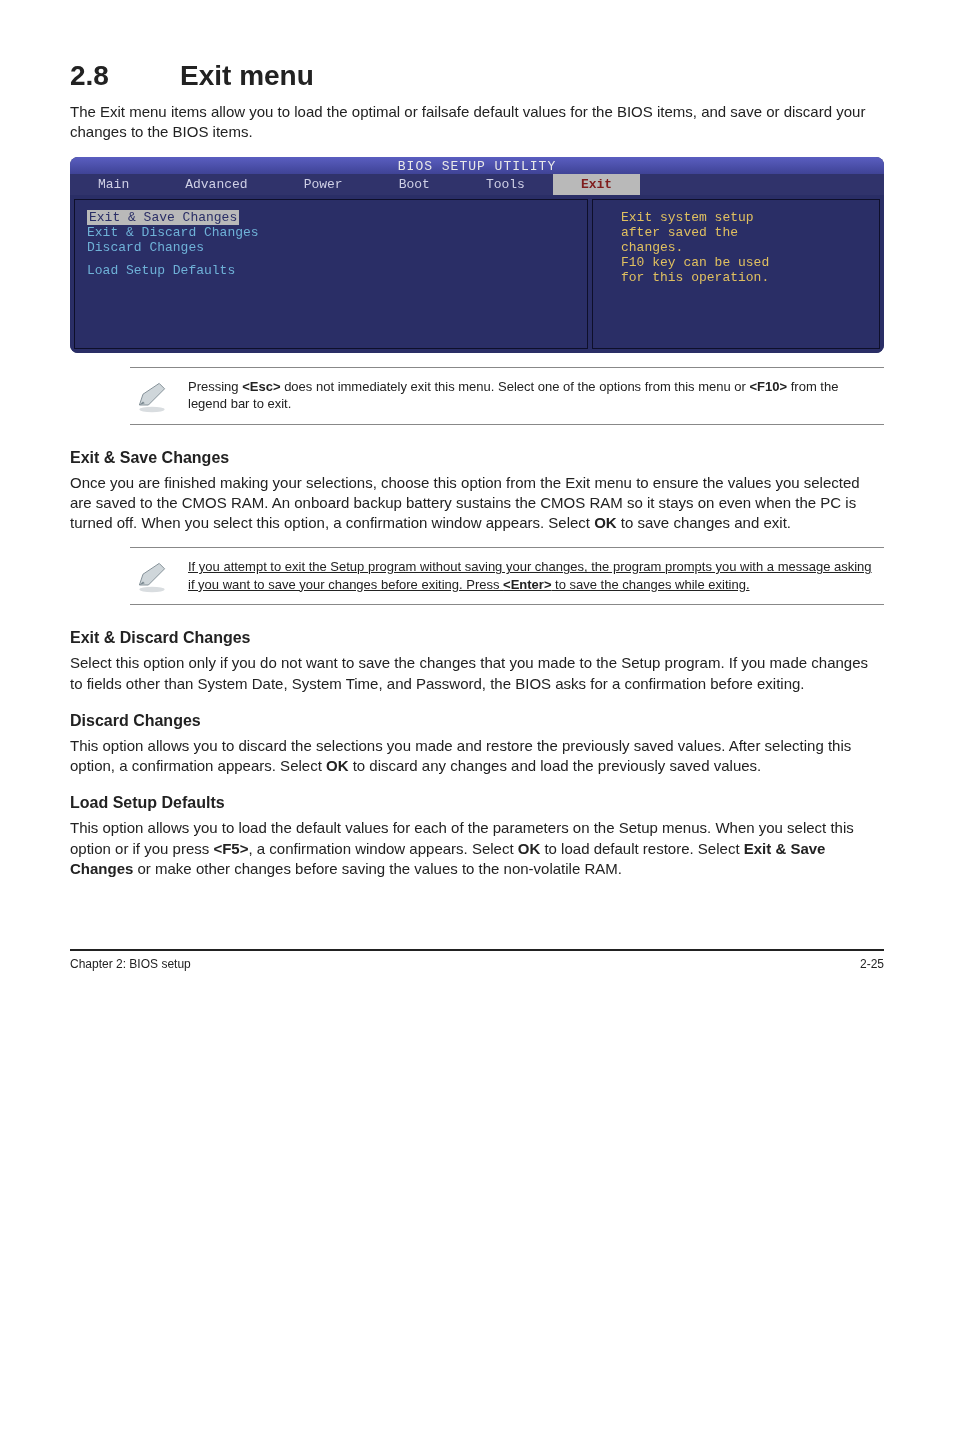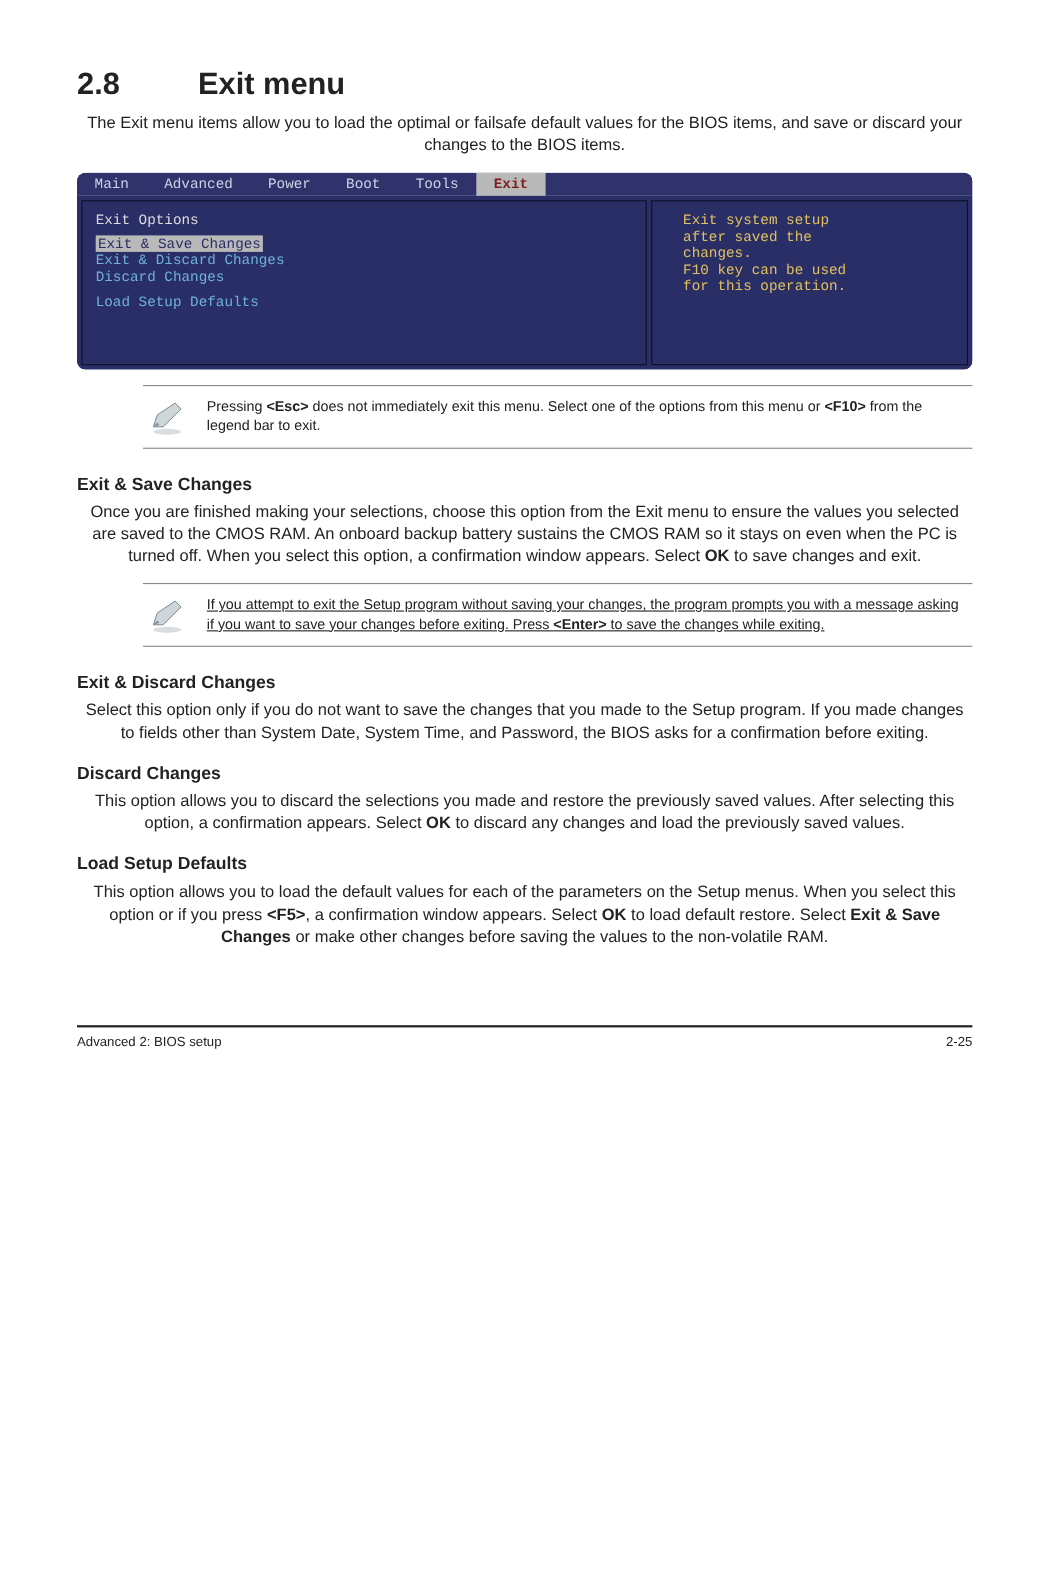--- a/index.html
+++ b/index.html
@@ -16,21 +16,20 @@
   h1.section-title {
     font-size: 28px;
     font-weight: bold;
     margin: 0 0 10px 0;
   }
   .sec-num { display:inline-block; width: 110px; }
   p.body-text {
     font-size: 15px;
     line-height: 1.35;
     margin: 6px 0 14px 0;
-    text-align: center;
   }
   
   .bios-wrap {
     border-radius: 8px;
     overflow: hidden;
     box-shadow: 0 0 0 1px #2b2f63 inset;
     margin: 8px 0 10px 0;
   }
   .bios-titlebar {
     background: linear-gradient(#5a5ec0, #3f4396);
@@ -41,21 +40,21 @@
     padding: 2px 0 0 0;
     letter-spacing: 1px;
   }
   .bios-tabs {
     display: flex;
     background: #30336b;
     font-family: "Courier New", monospace;
     font-size: 13px;
   }
   .bios-tab {
-    padding: 3px 16px;
+    padding: 3px 28px;
     color: #cfd0e6;
   }
   .bios-tab.active {
     background: #b9b9b9;
     color: #7f1d1d;
     font-weight: bold;
   }
   .bios-body {
     display: flex;
     background: #2a2e66;
@@ -122,31 +121,31 @@
 
 <div class="page">
 
   <h1 class="section-title">
     <span class="sec-num">2.8</span><span>Exit menu</span>
   </h1>
 
   <p class="body-text">The Exit menu items allow you to load the optimal or failsafe default values for the BIOS items, and save or discard your changes to the BIOS items.</p>
 
   <div class="bios-wrap">
+    <div class="bios-titlebar">BIOS SETUP UTILITY</div>
     <div class="bios-tabs">
       <div class="bios-tab">Main</div>
       <div class="bios-tab">Advanced</div>
       <div class="bios-tab">Power</div>
       <div class="bios-tab">Boot</div>
       <div class="bios-tab">Tools</div>
       <div class="bios-tab active">Exit</div>
     </div>
     <div class="bios-body">
       <div class="bios-left">
-        <div class="heading">Exit Options</div>
         <div><span class="hl">Exit &amp; Save Changes</span></div>
         <div>Exit &amp; Discard Changes</div>
         <div>Discard Changes</div>
         <div style="height:8px"></div>
         <div>Load Setup Defaults</div>
       </div>
       <div class="bios-right">
         <div>Exit system setup</div>
         <div>after saved the</div>
         <div>changes.</div>
@@ -195,17 +194,17 @@
   <p class="body-text">
     <span>This option allows you to discard the selections you made and restore the previously saved values. After selecting this option, a confirmation appears. Select </span><b>OK</b><span> to discard any changes and load the previously saved values.</span>
   </p>
 
   <h3 class="sub">Load Setup Defaults</h3>
   <p class="body-text">
     <span>This option allows you to load the default values for each of the parameters on the Setup menus. When you select this option or if you press </span><b>&lt;F5&gt;</b><span>, a confirmation window appears. Select </span><b>OK</b><span> to load default restore. Select </span><b>Exit &amp; Save Changes</b><span> or make other changes before saving the values to the non-volatile RAM.</span>
   </p>
 
   <div class="footer">
-    <span>Advanced 2: BIOS setup</span>
+    <span>Chapter 2: BIOS setup</span>
     <span>2-25</span>
   </div>
 
 </div>
 
 </body></html>

